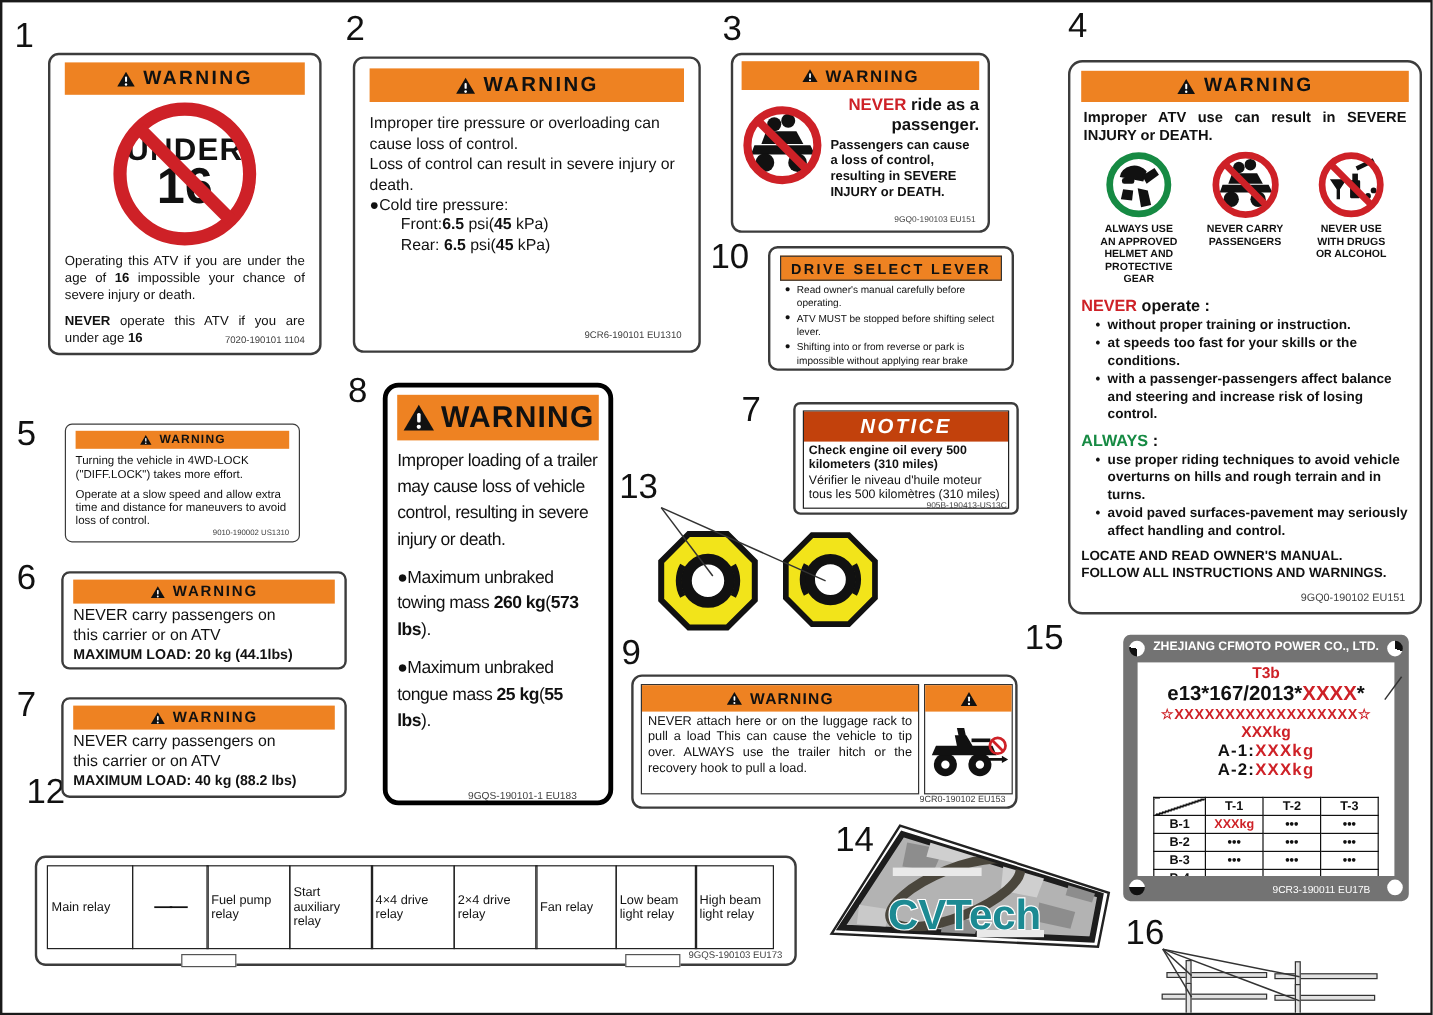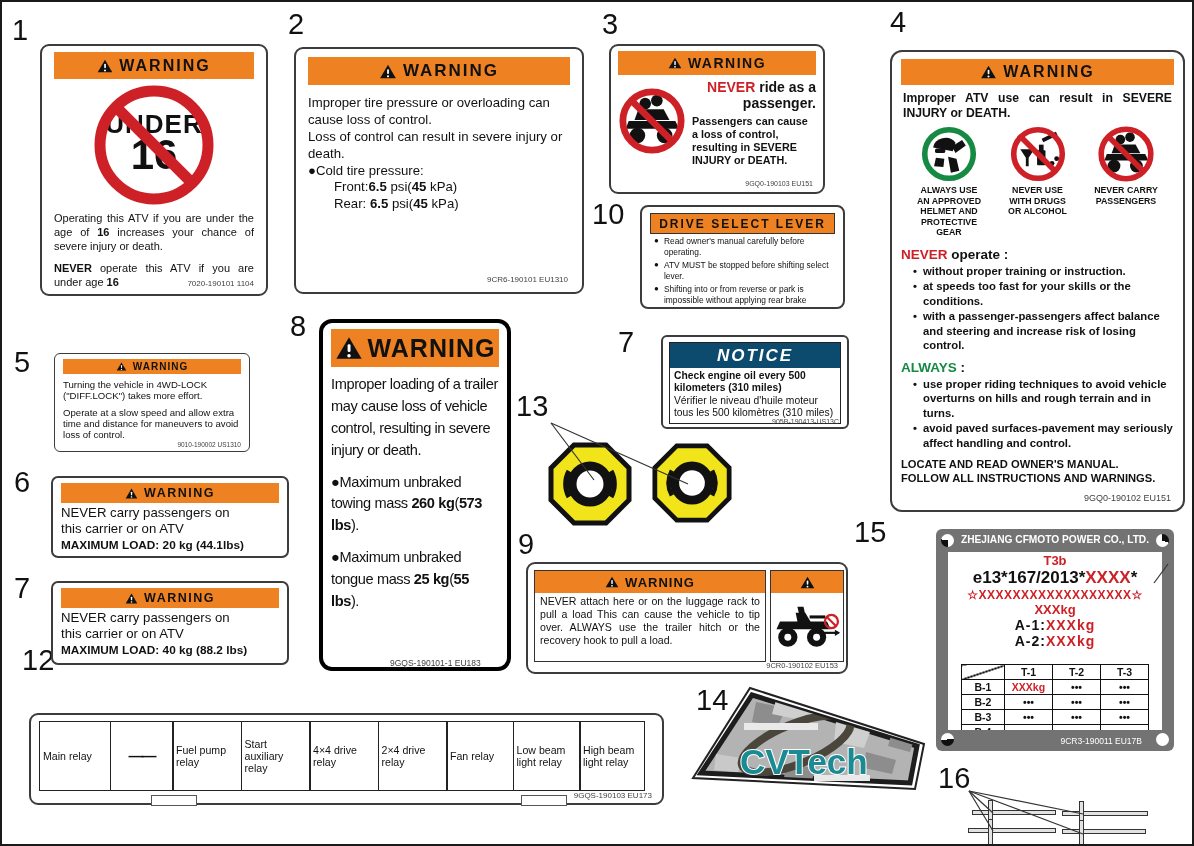--- a/index.html
+++ b/index.html
@@ -89,21 +89,21 @@
 
   
   #l10{left:638px;top:203px;width:205px;height:104px;padding:6px 8px;border-radius:8px;}
   #l10 .whead{height:19px;font-size:12px;letter-spacing:2px;border:1px solid #333;}
   .l10-bul{display:flex;font-size:8.4px;line-height:1.3;margin:2px 0 0 4px;}
   .l10-bul .dot{flex:none;width:10px;font-size:8px;}
 
   
   #l11{left:659px;top:333px;width:188px;height:94px;padding:5px 6px;border-radius:6px;}
   .l11-in{border:1.5px solid #222;}
-  .l11-head{background:#0c4a6e;color:#fff;font-weight:bold;font-style:italic;text-align:center;
+  .l11-head{background:#c2410c;color:#fff;font-weight:bold;font-style:italic;text-align:center;
             font-size:17px;letter-spacing:2px;height:25px;line-height:25px;}
   .l11-body{padding:2px 4px 4px;}
   .l11-en{font-size:10.3px;font-weight:bold;line-height:1.2;}
   .l11-fr{font-size:10.3px;line-height:1.2;}
   #l11 .code{right:8px;bottom:2px;font-size:7px;}
 
   
   #l12{left:27px;top:711px;width:635px;height:92px;padding:6px 8px;}
   .l12-row{display:flex;height:70px;}
   .l12-cell{border:1.5px solid #222;margin-left:-1.5px;display:flex;align-items:center;
@@ -176,21 +176,21 @@
       <span>WARNING</span>
     </div>
     <div class="l1-icon">
       <div class="l1-under">UNDER</div>
       <div class="l1-16">16</div>
       <svg class="l1-no" viewBox="0 0 132 128">
         <circle cx="66" cy="63" r="54" fill="none" stroke="#CE2127" stroke-width="11"></circle>
         <line x1="28" y1="25" x2="104" y2="101" stroke="#CE2127" stroke-width="11"></line>
       </svg>
     </div>
-    <div class="body jt"><span>Operating this ATV if you are under the age of </span><span class="b">16</span><span> increases your chance of severe injury or death.</span></div>
+    <div class="body jt"><span>Operating this ATV if you are under the age of </span><span class="b">16</span><span> impossible your chance of severe injury or death.</span></div>
     <div class="body jt"><span class="b">NEVER</span><span> operate this ATV if you are under age </span><span class="b">16</span></div>
     <div class="code">7020-190101  1104</div>
   </div>
 
   <div class="lb" id="l2">
     <div class="whead">
       <svg class="tri" viewBox="0 0 22 19" width="18" height="15">
           <path d="M11 1 L21 18 H1 Z" fill="#111"></path>
           <rect x="9.9" y="6.5" width="2.3" height="6.2" rx="1" fill="#fff"></rect>
           <circle cx="11" cy="15.6" r="1.4" fill="#fff"></circle>
@@ -264,51 +264,51 @@
           </g>
           <circle cx="30" cy="30" r="26" fill="none" stroke="#168A43" stroke-width="6"></circle>
         </svg>
         <div class="l4-cap pre">ALWAYS USE
 AN APPROVED
 HELMET AND
 PROTECTIVE
 GEAR</div>
       </div>
       <div class="l4-ic">
+        <svg viewBox="0 0 70 70" width="56" height="56" style="margin:0 auto">
+          <g fill="#111">
+            <circle cx="28" cy="17" r="6"></circle>
+              <circle cx="40" cy="14" r="6"></circle>
+            <path d="M21 23 h26 l6 11 h-36 z"></path>
+            <path d="M11 35 h48 l4 8 h-55 z"></path>
+            <circle cx="20" cy="50" r="8"></circle>
+              <circle cx="48" cy="50" r="8"></circle>
+          </g>
+          <circle cx="35" cy="35" r="31" fill="none" stroke="#CE2127" stroke-width="7"></circle>
+          <line x1="13" y1="13" x2="57" y2="57" stroke="#CE2127" stroke-width="7"></line>
+        </svg>
+        <div class="l4-cap pre">NEVER CARRY
+PASSENGERS</div>
+      </div>
+      <div class="l4-ic">
         <svg viewBox="0 0 60 60" width="56" height="56" style="margin:0 auto">
           <g fill="#111">
             <path d="M11 25 h15 l-6 9 v9 h-3 v-9 z"></path>
             <rect x="29" y="26" width="9" height="16" rx="1"></rect>
             <rect x="31" y="20" width="5" height="7"></rect>
             <rect x="34" y="10" width="17" height="4" transform="rotate(-26 42 12)"></rect>
             <circle cx="45" cy="40" r="2.6"></circle>
               <circle cx="50" cy="35" r="2.6"></circle>
           </g>
           <circle cx="30" cy="30" r="26" fill="none" stroke="#CE2127" stroke-width="6"></circle>
           <line x1="12" y1="12" x2="48" y2="48" stroke="#CE2127" stroke-width="6"></line>
         </svg>
         <div class="l4-cap pre">NEVER USE
 WITH DRUGS
 OR ALCOHOL</div>
-      </div>
-      <div class="l4-ic">
-        <svg viewBox="0 0 70 70" width="56" height="56" style="margin:0 auto">
-          <g fill="#111">
-            <circle cx="28" cy="17" r="6"></circle>
-              <circle cx="40" cy="14" r="6"></circle>
-            <path d="M21 23 h26 l6 11 h-36 z"></path>
-            <path d="M11 35 h48 l4 8 h-55 z"></path>
-            <circle cx="20" cy="50" r="8"></circle>
-              <circle cx="48" cy="50" r="8"></circle>
-          </g>
-          <circle cx="35" cy="35" r="31" fill="none" stroke="#CE2127" stroke-width="7"></circle>
-          <line x1="13" y1="13" x2="57" y2="57" stroke="#CE2127" stroke-width="7"></line>
-        </svg>
-        <div class="l4-cap pre">NEVER CARRY
-PASSENGERS</div>
       </div>
     </div>
     <div class="sect"><span class="red">NEVER</span><span> operate :</span></div>
     <div class="l4-bul">
         <span class="dot">•</span>
         <span>without proper training or instruction.</span>
       </div>
     <div class="l4-bul">
         <span class="dot">•</span>
         <span>at speeds too fast for your skills or the conditions.</span>

